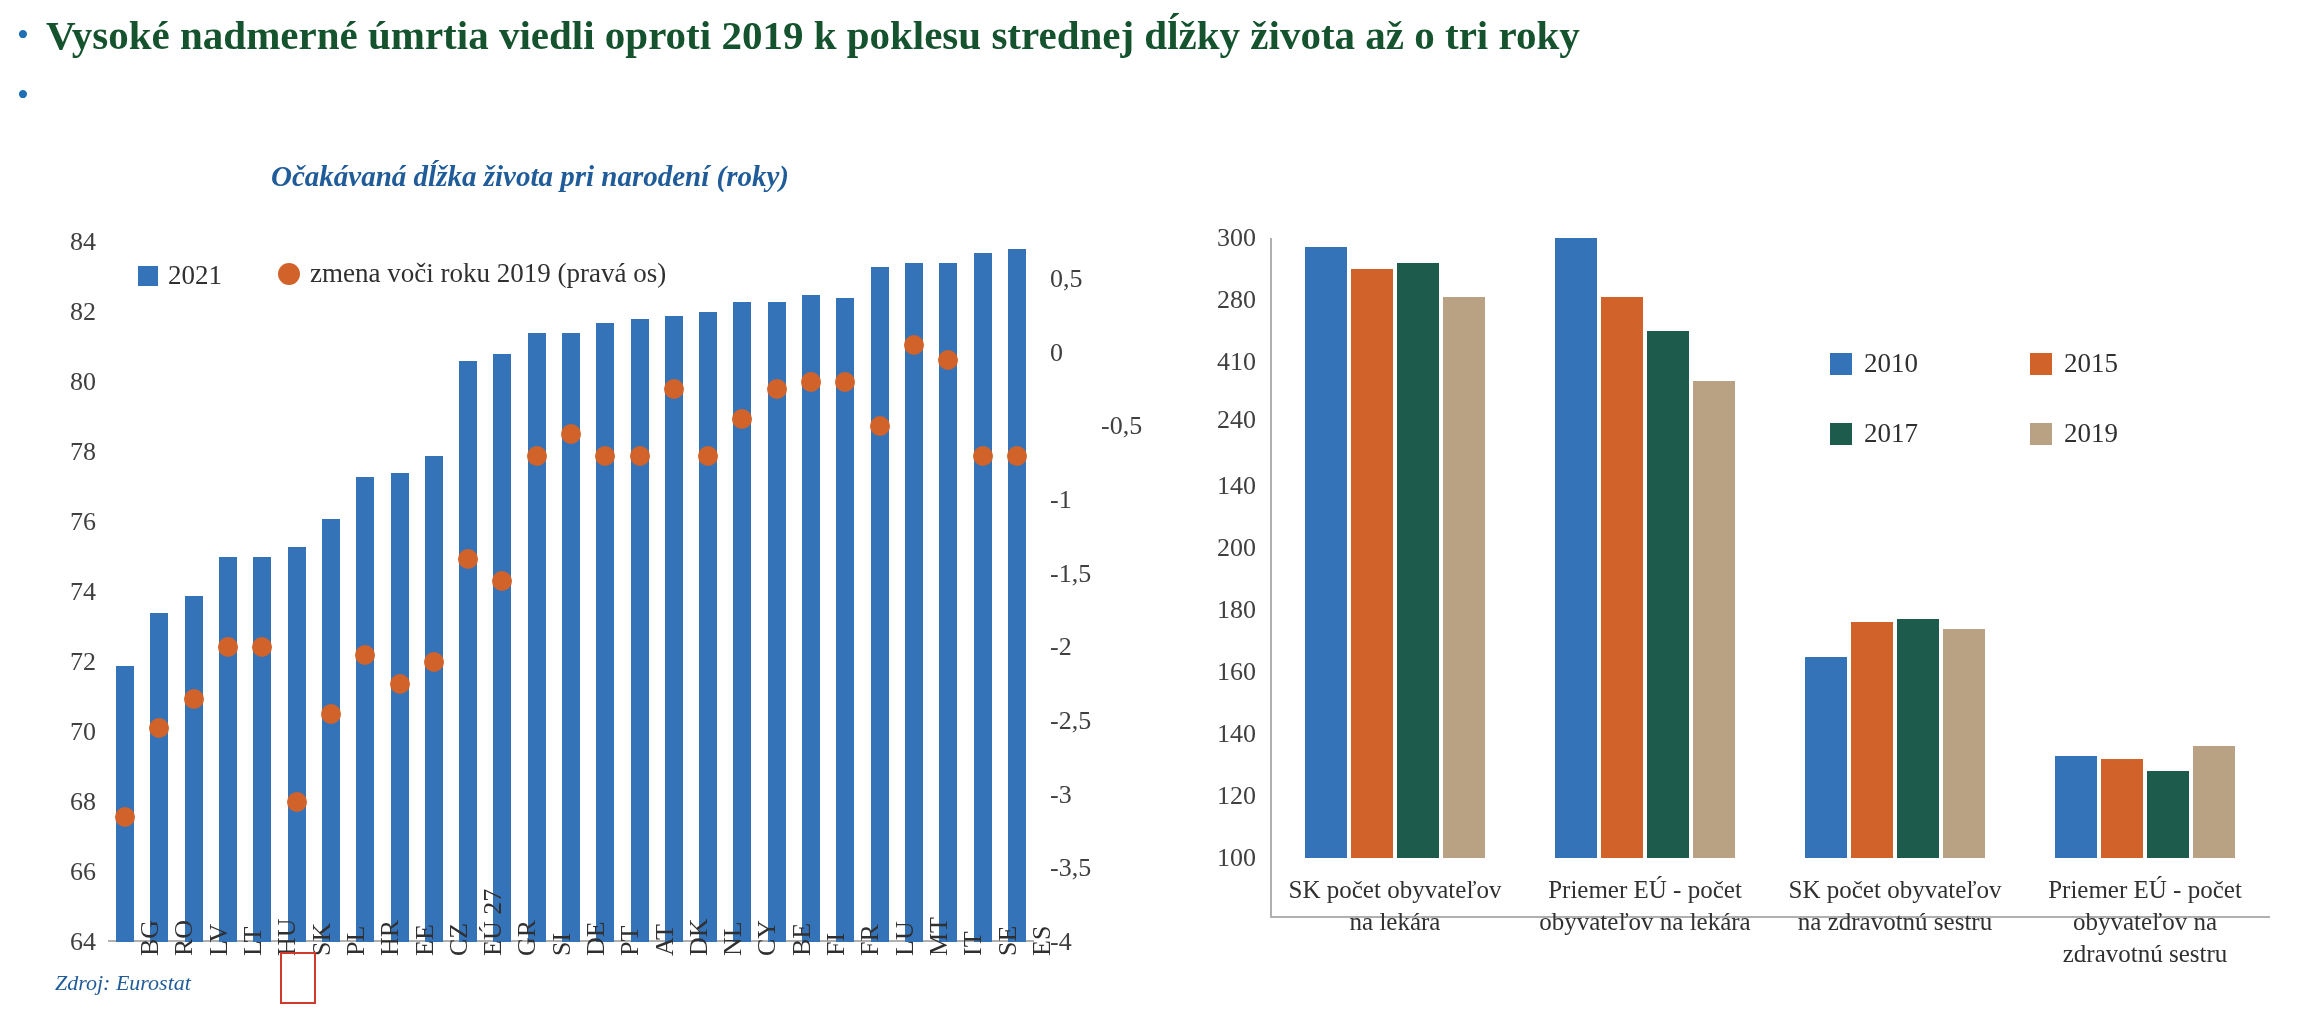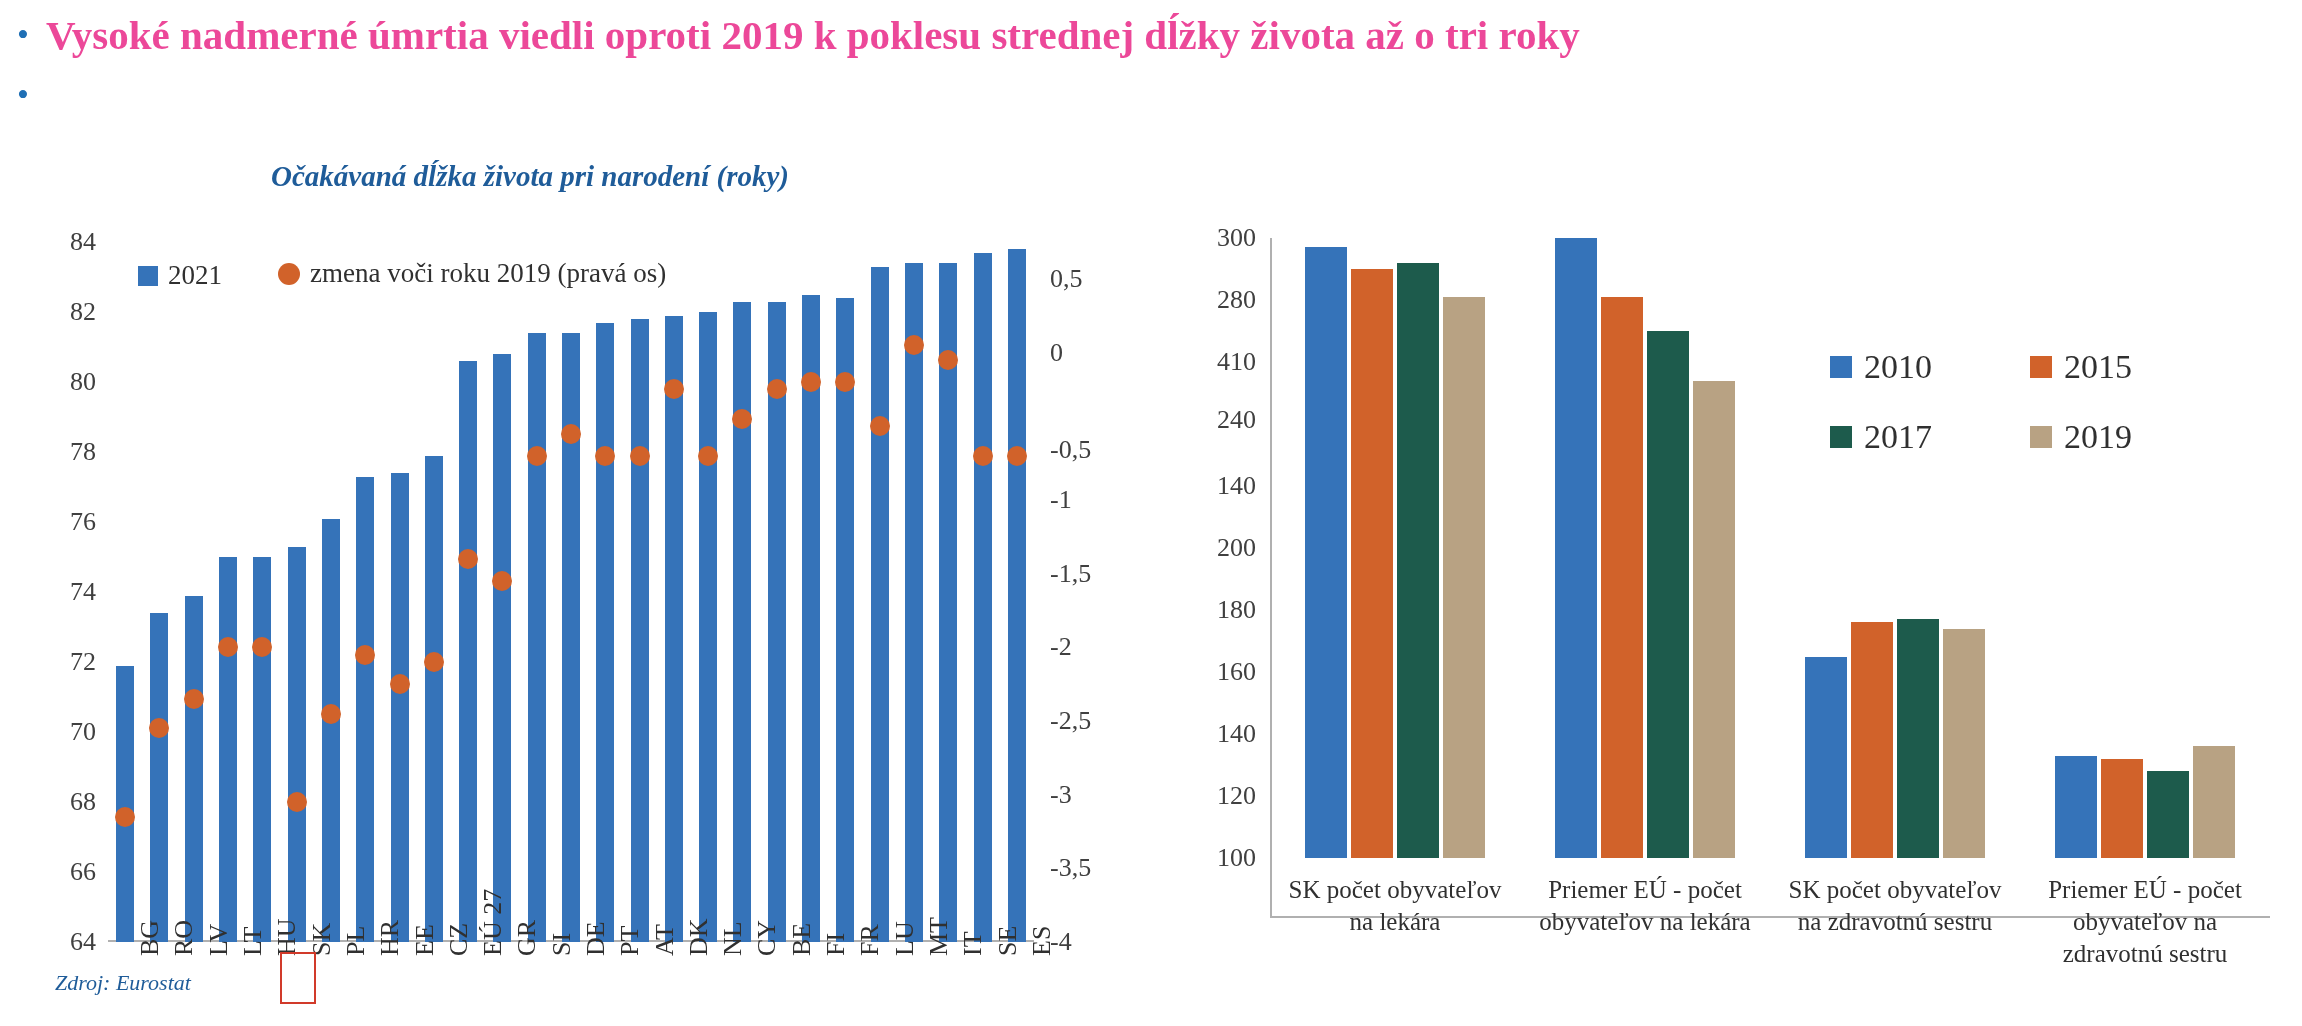--- a/index.html
+++ b/index.html
@@ -29,21 +29,21 @@
   }
   .bullet-dot {
     width: 46px;
     text-align: center;
     color: #1F6FB5;
     font-size: 34px;
     line-height: 54px;
     flex: 0 0 46px;
   }
   .bullet-text {
-    color: #ec4899;
+    color: #14532d;
     font-weight: bold;
     font-size: 41px;
     line-height: 54px;
     font-family: "Liberation Serif", serif;
   }
 
   
   .panel {
     position: absolute;
   }
@@ -188,21 +188,21 @@
     font-size: 25px;
     color: #303030;
     text-align: center;
     font-family: "Liberation Serif", serif;
     line-height: 32px;
   }
   .rlegend {
     position: absolute;
     display: flex;
     align-items: center;
-    font-size: 34px;
+    font-size: 27px;
     color: #303030;
     font-family: "Liberation Serif", serif;
   }
   .rlegend .sw {
     width: 22px;
     height: 22px;
     margin-right: 12px;
   }
 </style>
 </head>
@@ -237,21 +237,21 @@
         <div class="axis-label y-label-left" style="left: -68px; width: 56px; top: 0px;">84</div>
       </div>
     <div id="left-yaxis-right">
         <div class="axis-label y-label-right" style="left: 942px; top: 700px;">-4</div>
         <div class="axis-label y-label-right" style="left: 942px; top: 626.316px;">-3,5</div>
         <div class="axis-label y-label-right" style="left: 942px; top: 552.632px;">-3</div>
         <div class="axis-label y-label-right" style="left: 942px; top: 478.947px;">-2,5</div>
         <div class="axis-label y-label-right" style="left: 942px; top: 405.263px;">-2</div>
         <div class="axis-label y-label-right" style="left: 942px; top: 331.579px;">-1,5</div>
         <div class="axis-label y-label-right" style="left: 942px; top: 257.895px;">-1</div>
-        <div class="axis-label y-label-right" style="left: 942px; top: 184.211px; margin-top: 24px;">-0,5</div>
+        <div class="axis-label y-label-right" style="left: 993px; top: 184.211px;">-0,5</div>
         <div class="axis-label y-label-right" style="left: 942px; top: 110.526px;">0</div>
         <div class="axis-label y-label-right" style="left: 942px; top: 36.8421px;">0,5</div>
       </div>
     <div id="left-bars">
         <div class="bar" style="left: 8.14815px; top: 423.5px; width: 18px; height: 276.5px; background: rgb(53, 115, 185);"></div>
         <div class="bar" style="left: 42.4444px; top: 371px; width: 18px; height: 329px; background: rgb(53, 115, 185);"></div>
         <div class="bar" style="left: 76.7407px; top: 353.5px; width: 18px; height: 346.5px; background: rgb(53, 115, 185);"></div>
         <div class="bar" style="left: 111.037px; top: 315px; width: 18px; height: 385px; background: rgb(53, 115, 185);"></div>
         <div class="bar" style="left: 145.333px; top: 315px; width: 18px; height: 385px; background: rgb(53, 115, 185);"></div>
         <div class="bar" style="left: 179.63px; top: 304.5px; width: 18px; height: 395.5px; background: rgb(53, 115, 185);"></div>

